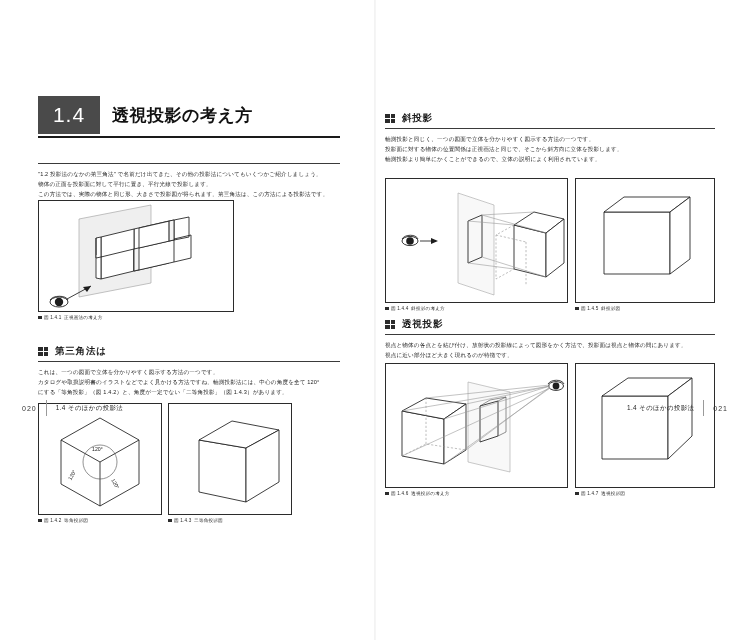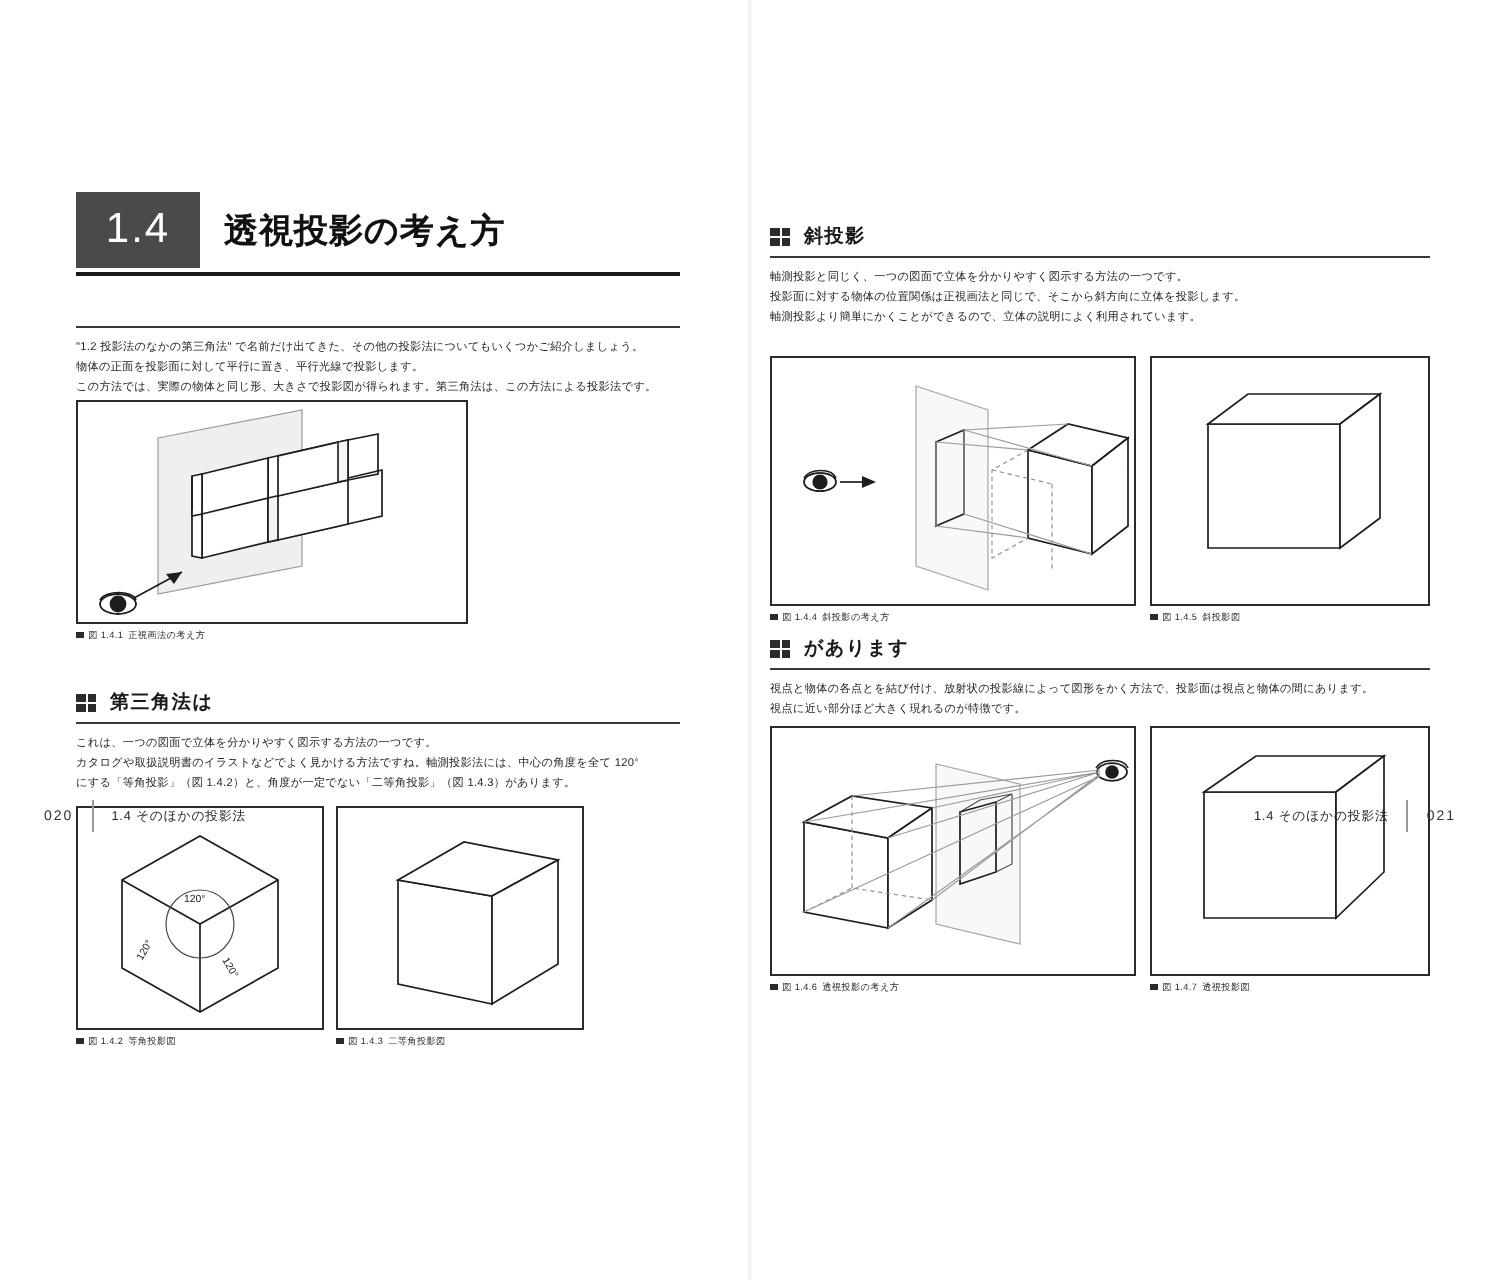--- a/index.html
+++ b/index.html
@@ -270,21 +270,21 @@
     </div>
 
     <div class="sec" style="left:10px;top:318px;width:330px;">
       <div class="sec-head">
         <span class="sec-mark">
             <i></i>
             <i></i>
             <i></i>
             <i></i>
           </span>
-        <span class="sec-title">があります</span>
+        <span class="sec-title">透視投影</span>
       </div>
       <div class="sec-rule"></div>
       <div class="para">
         <p>視点と物体の各点とを結び付け、放射状の投影線によって図形をかく方法で、投影面は視点と物体の間にあります。</p>
         <p>視点に近い部分ほど大きく現れるのが特徴です。</p>
       </div>
     </div>
 
     <div class="figbox" style="left:10px;top:363px;width:183px;height:125px;">
       <svg width="181" height="123" viewBox="0 0 181 123">

